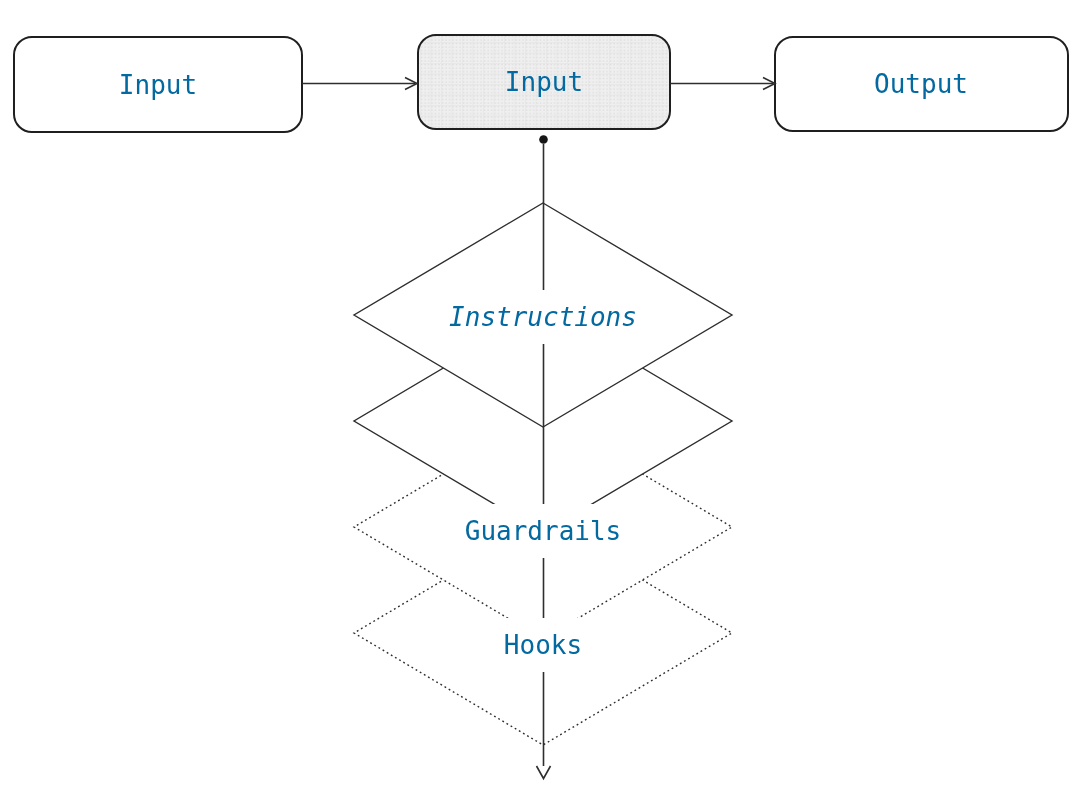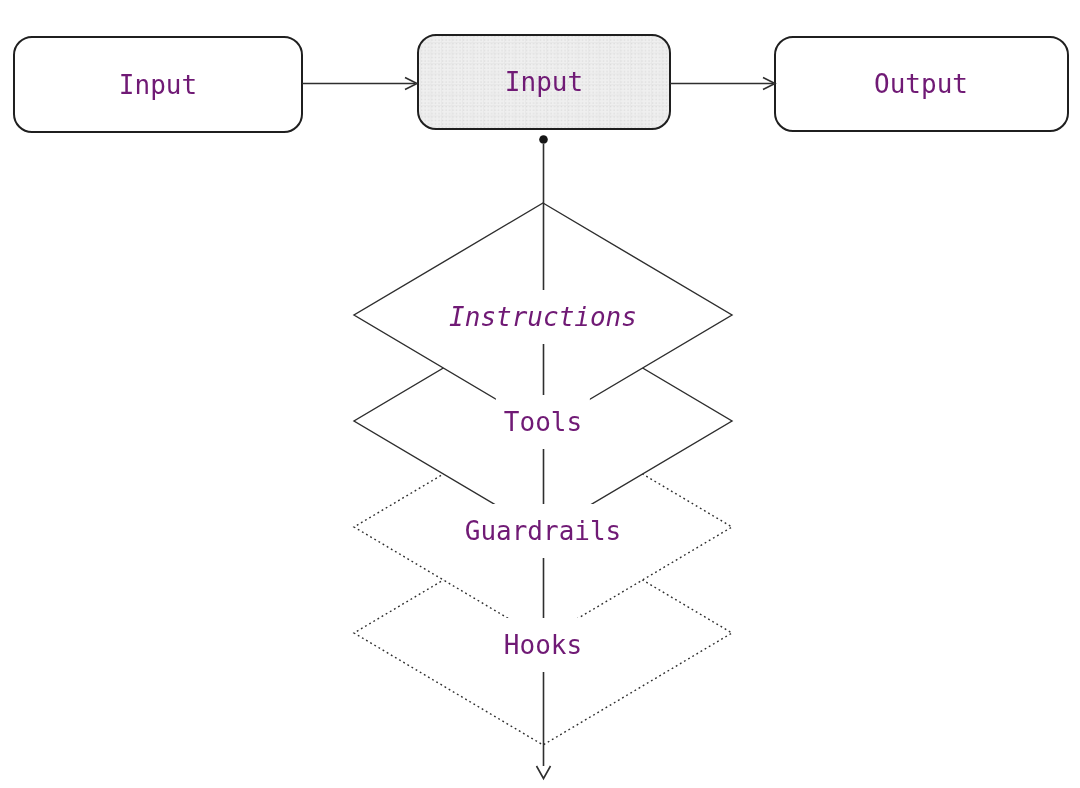--- a/index.html
+++ b/index.html
@@ -19,21 +19,21 @@
     position: absolute;
     left: 0;
     top: 0;
   }
   .label {
     position: absolute;
     transform: translate(-50%, -50%);
     font-family: "DejaVu Sans Mono", "Liberation Mono", monospace;
     font-size: 26px;
     line-height: 26px;
-    color: #701a75;
+    color: #0369a1;
     white-space: nowrap;
     text-align: center;
   }
   .halo {
     background: #ffffff;
     padding: 14px 8px;
   }
   .box-stroke {
     fill: #ffffff;
     stroke: #1f1f1f;
@@ -93,17 +93,16 @@
     <polyline class="edge" points="405,77.5 417,83.5 405,89.5"></polyline>
     <line class="edge" x1="670" y1="83.5" x2="773" y2="83.5"></line>
     <polyline class="edge" points="763,77.5 775,83.5 763,89.5"></polyline>
   </svg>
 
   <div class="label" style="left:158px; top:85px;">Input</div>
   <div class="label" style="left:544px; top:82px;">Input</div>
   <div class="label" style="left:921px; top:84px;">Output</div>
 
   <div class="label halo" style="left:543px; top:317px;font-style:italic;">Instructions</div>
-  <div class="label halo" style="left:543px; top:422px;">Tools</div>
   <div class="label halo" style="left:543px; top:645px;">Hooks</div>
   <div class="label halo" style="left:543px; top:531px;">Guardrails</div>
 
 </div>
 
 </body></html>

